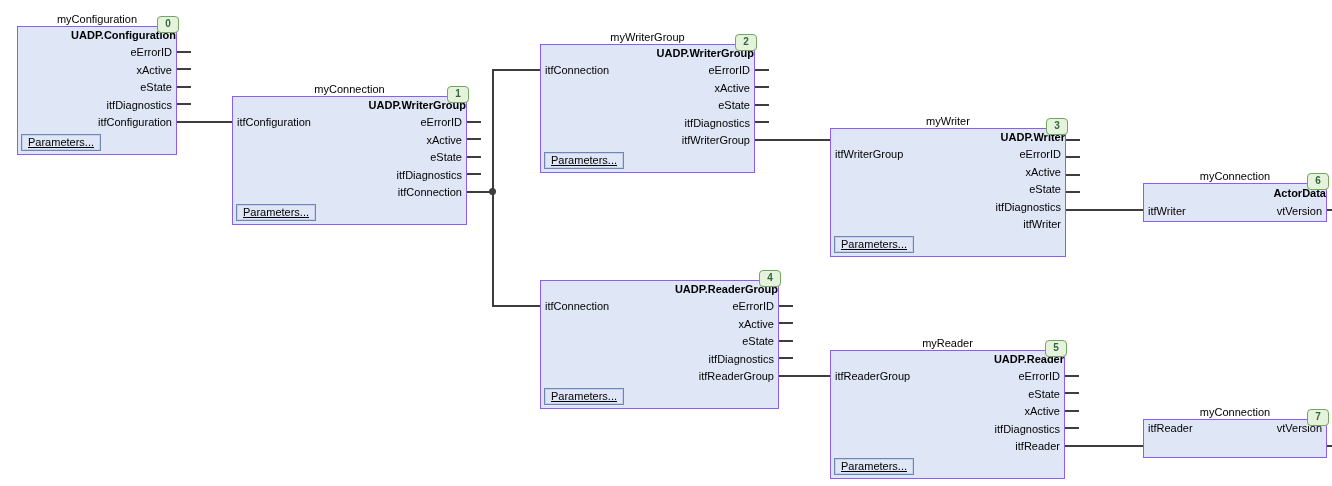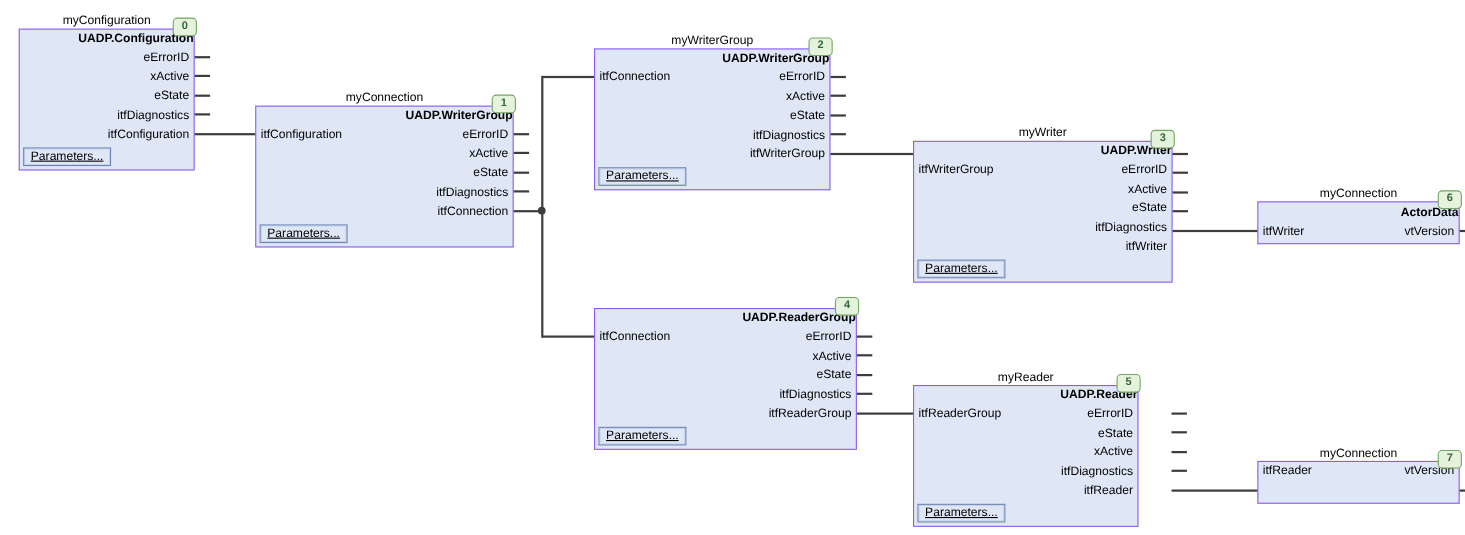--- a/index.html
+++ b/index.html
@@ -156,21 +156,21 @@
       </div>
     <div class="pinrow">
         <span class="pout">itfDiagnostics</span>
       </div>
     <div class="pinrow">
         <span class="pout">itfReaderGroup</span>
       </div>
     <button class="params">Parameters...</button>
   </div>
 
-  <div class="fb" style="left:830px;top:350px;width:205px;height:129px">
+  <div class="fb" style="left:830px;top:350px;width:235px;height:129px">
     <div class="inst">myReader</div>
     <div class="badge">5</div>
     <div class="fb-title">UADP.Reader</div>
     <div class="pinrow">
         <span class="pin">itfReaderGroup</span>
         <span class="pout">eErrorID</span>
       </div>
     <div class="pinrow">
         <span class="pout">eState</span>
       </div>

